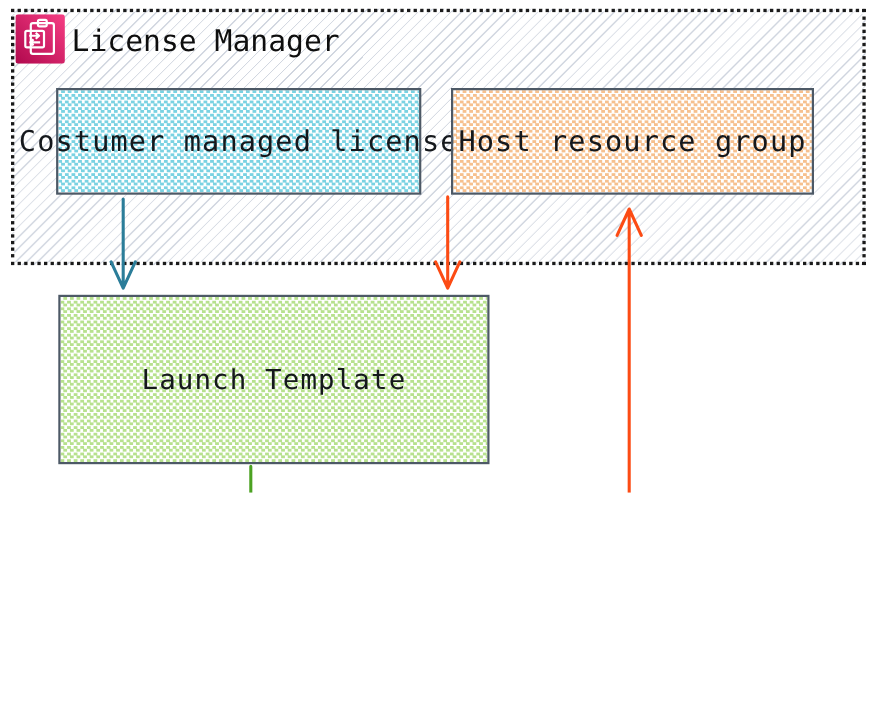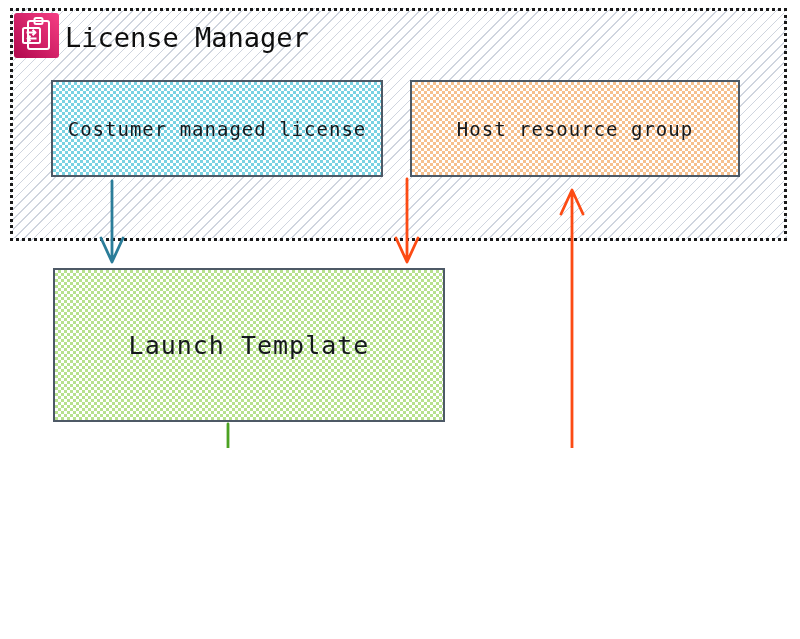--- a/index.html
+++ b/index.html
@@ -9,21 +9,21 @@
   
   .group{position:absolute;box-sizing:border-box;border:3px dotted #1a1a1a;background-color:#fff;
          background-image:repeating-linear-gradient(135deg, rgba(168,178,196,.55) 0 1px, transparent 1px 7px);}
 
   
   .node{position:absolute;box-sizing:border-box;border:2px solid #4d5966;
         display:flex;align-items:center;justify-content:center;text-align:center;}
   .node.cyan  {background:repeating-conic-gradient(#7ad2e2 0% 25%, #ffffff 0% 50%) 0 0 / 6px 6px;}
   .node.orange{background:repeating-conic-gradient(#f6c08e 0% 25%, #ffffff 0% 50%) 0 0 / 6px 6px;}
   .node.green {background:repeating-conic-gradient(#b7e18e 0% 25%, #ffffff 0% 50%) 0 0 / 6px 6px;}
-  .node-label{font-size:19px;letter-spacing:1px;white-space:nowrap;}
+  .node-label{font-size:26px;letter-spacing:1px;white-space:nowrap;}
   .node-label.big{font-size:25px;}
 
   .group-title{position:absolute;font-size:27px;color:#0e0e0e;white-space:nowrap;}
   .group-icon{position:absolute;}
 
   
   .chip-grid{position:absolute;left:415px;top:483px;display:grid;
              grid-template-columns:repeat(5,44px);grid-auto-rows:44px;gap:25px 24px;}
   .chip{width:44px;height:44px;}
   .chip-text{font-family:"Liberation Sans", sans-serif;font-size:11.5px;font-weight:bold;fill:#ED7100;}

